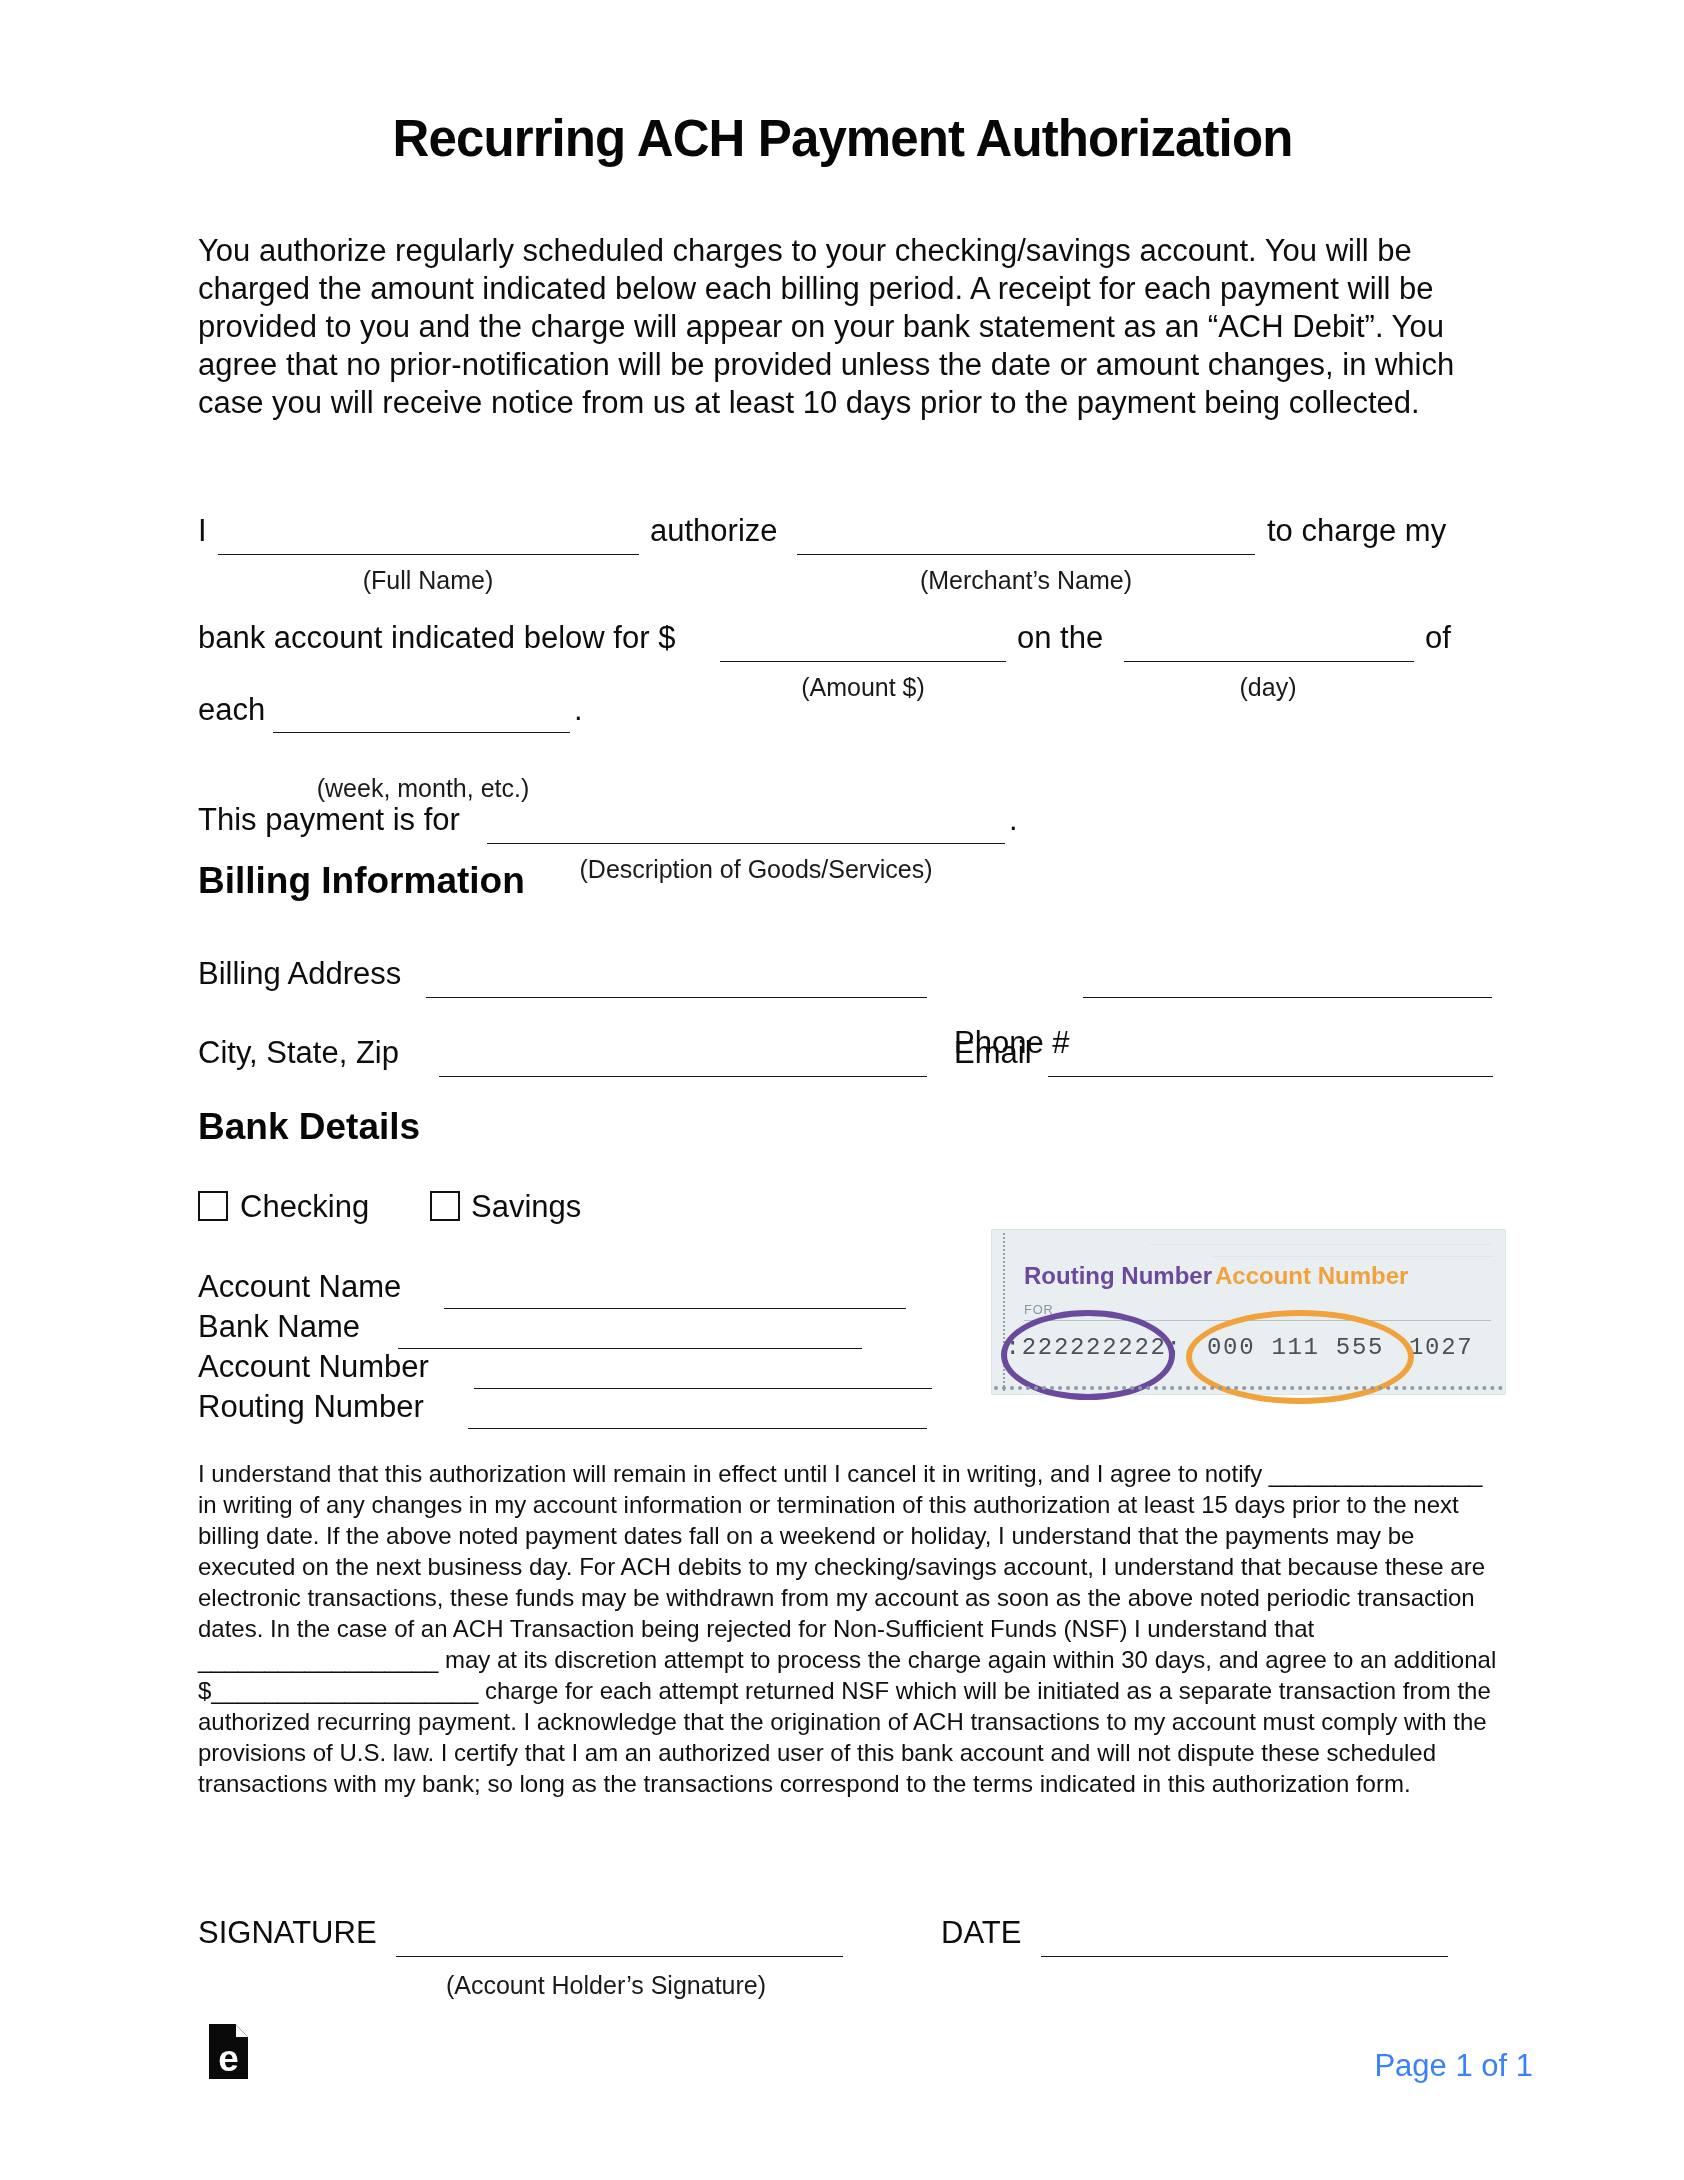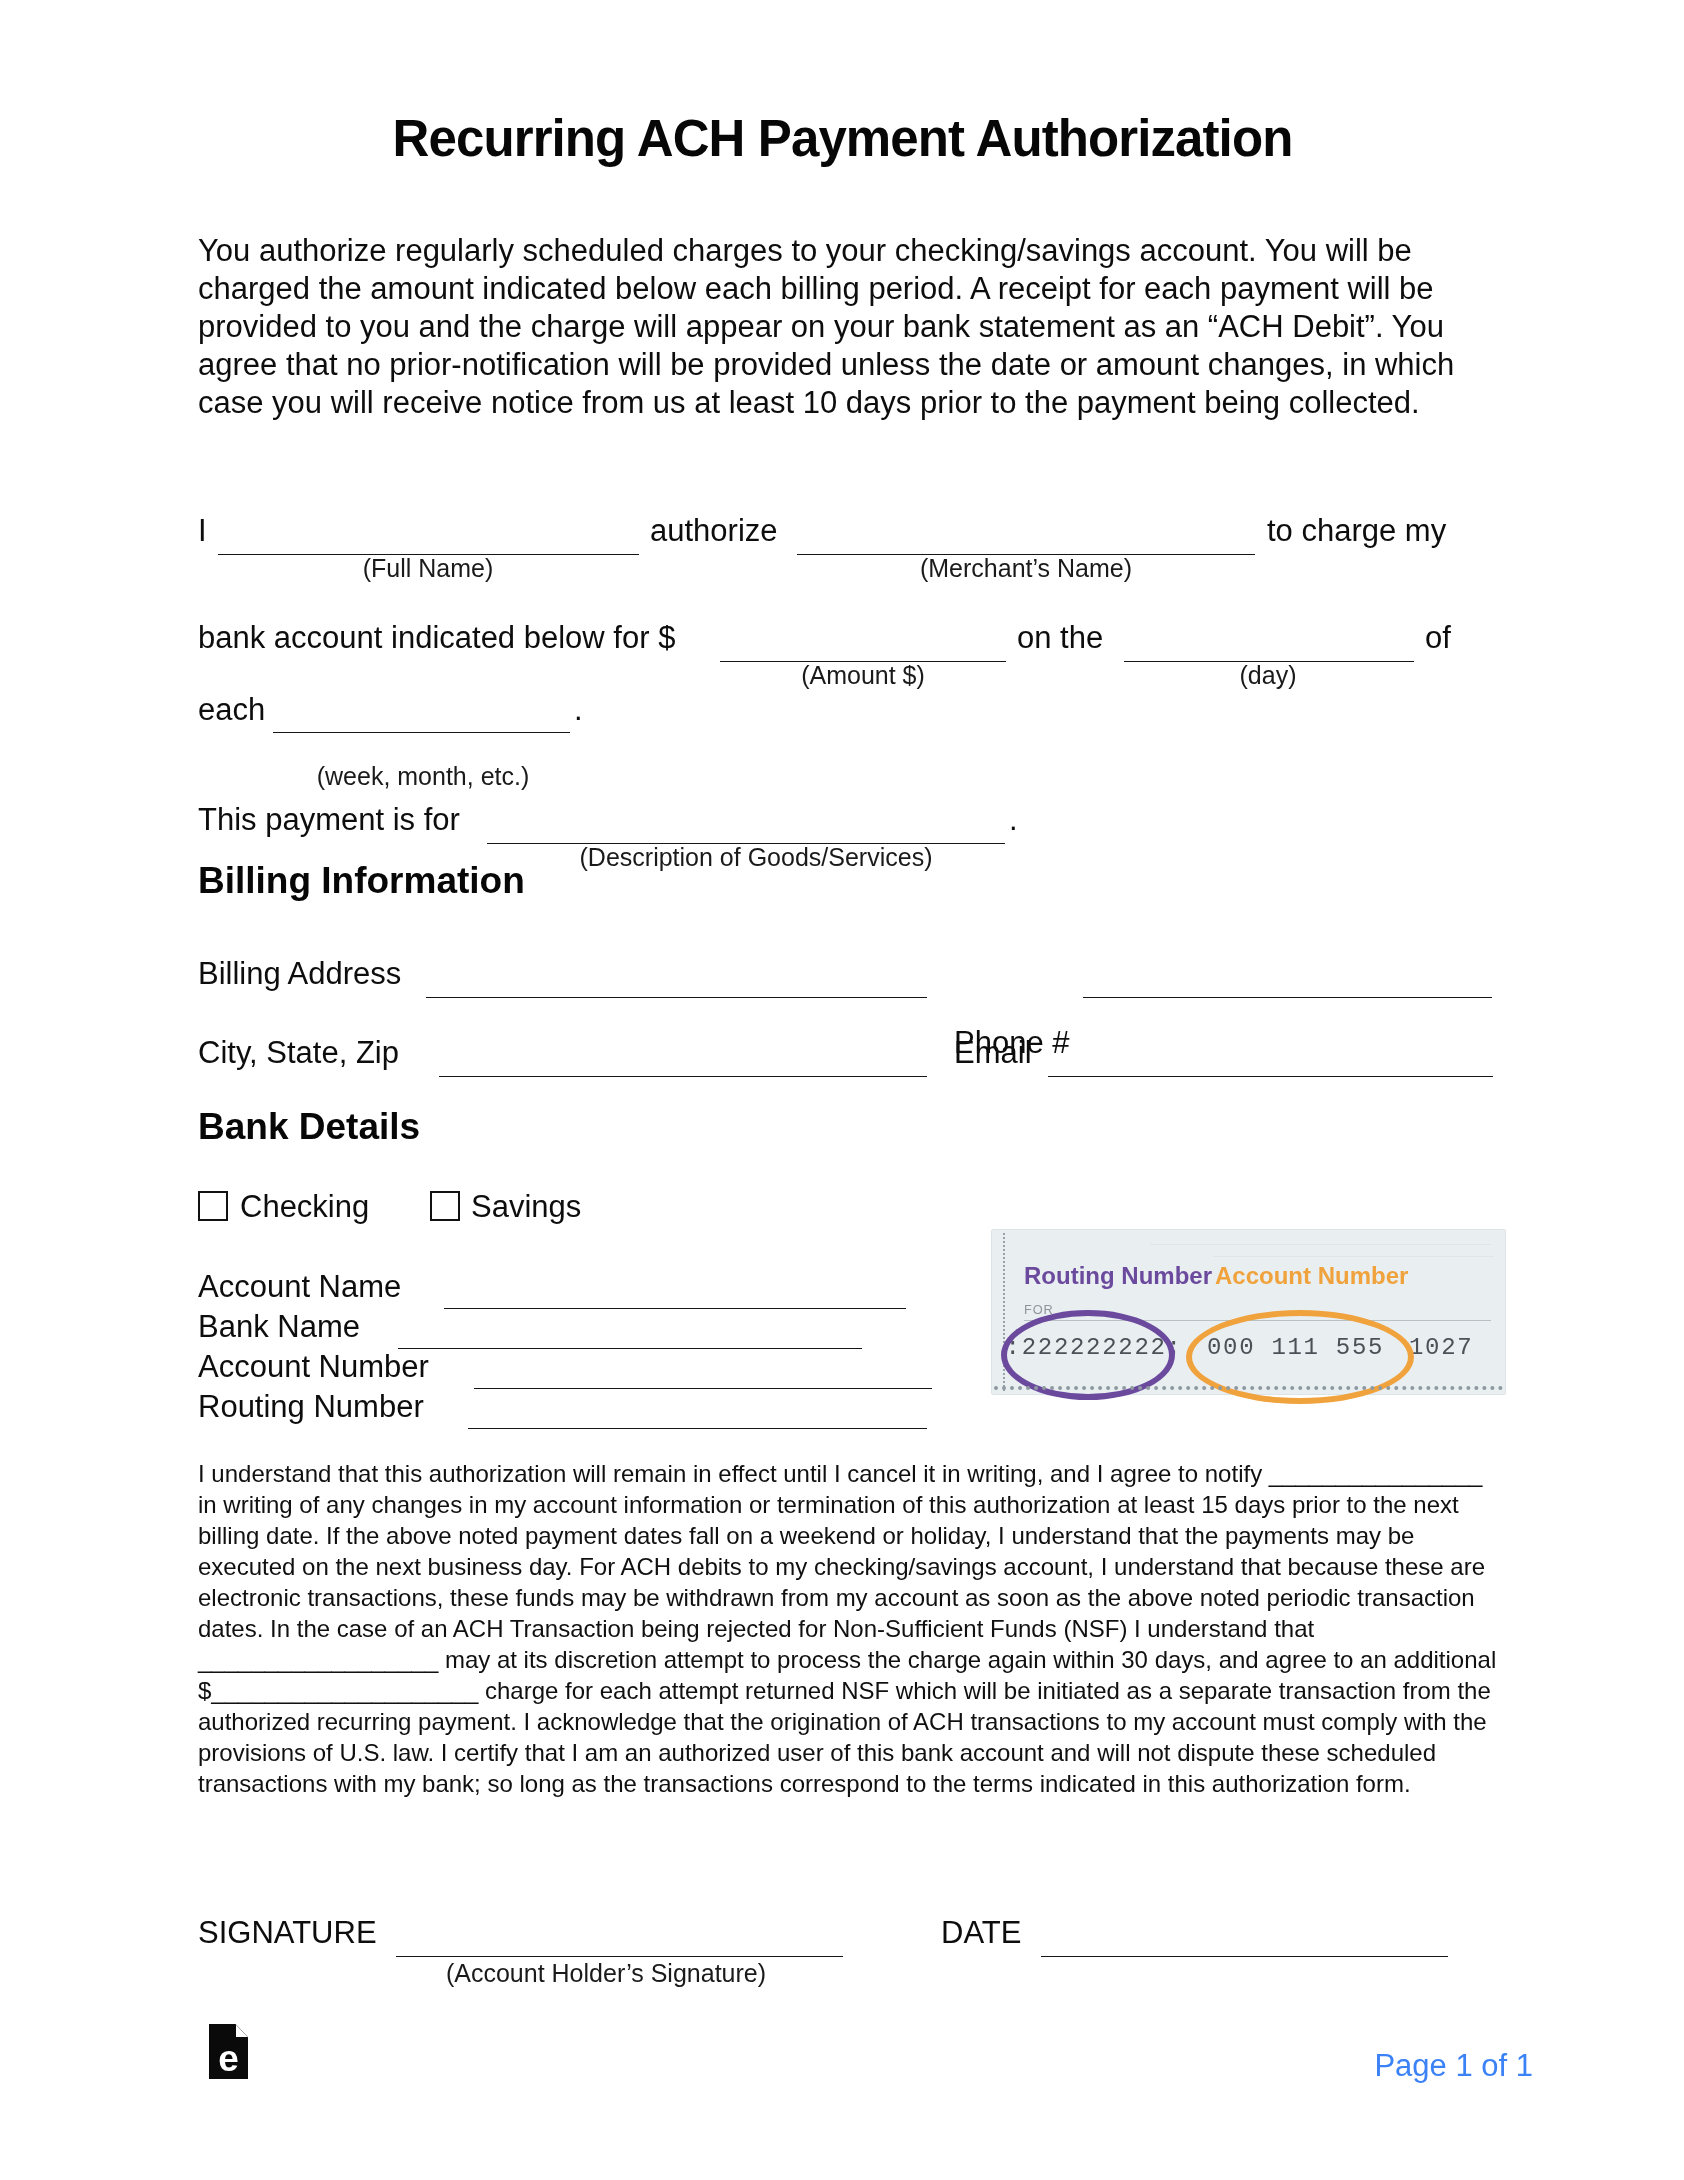--- a/index.html
+++ b/index.html
@@ -22,20 +22,21 @@
   .para{width:1308px;}
   .lbl{font-size:31px;color:#0d0d0d;}
   .blank{
     border-bottom:1.7px solid #161616;
     height:34px;
   }
   .caption{
     font-size:25px;color:#1a1a1a;
     transform:translateX(-50%);
     white-space:nowrap;
+    margin-top:12px;
   }
   .h2{font-size:37px;font-weight:bold;color:#070707;}
   .checkbox{
     width:25.6px;height:25.6px;
     border:2.6px solid #111;
     background:#fff;
   }
   .terms{
     width:1305px;
     font-size:24px;line-height:31px;color:#101010;

